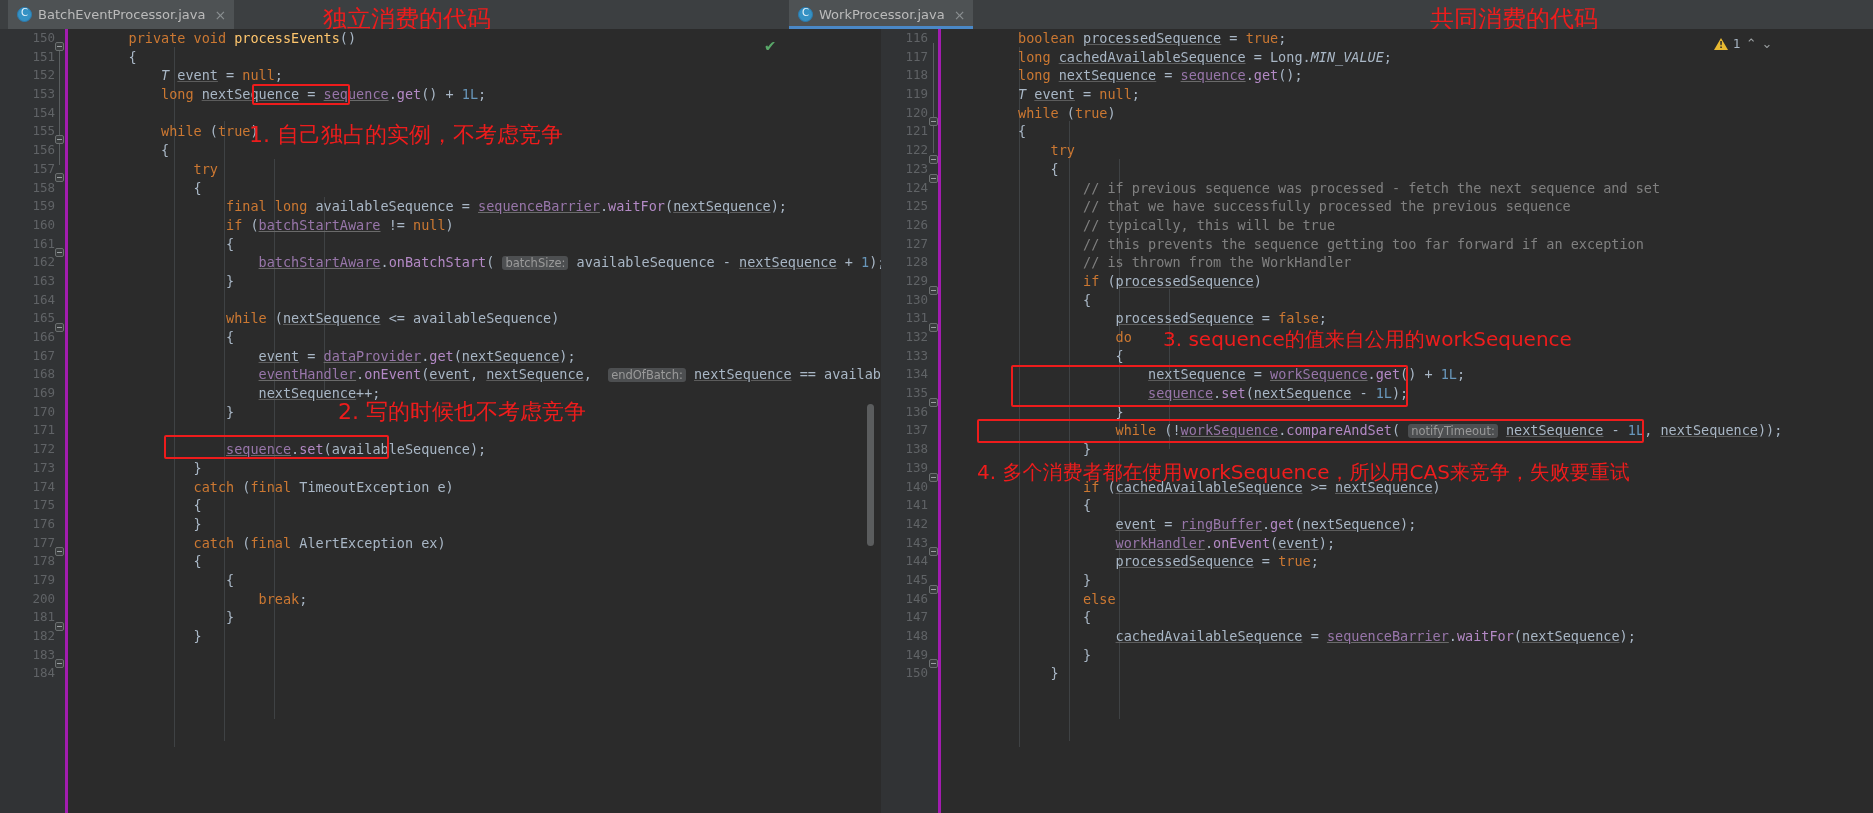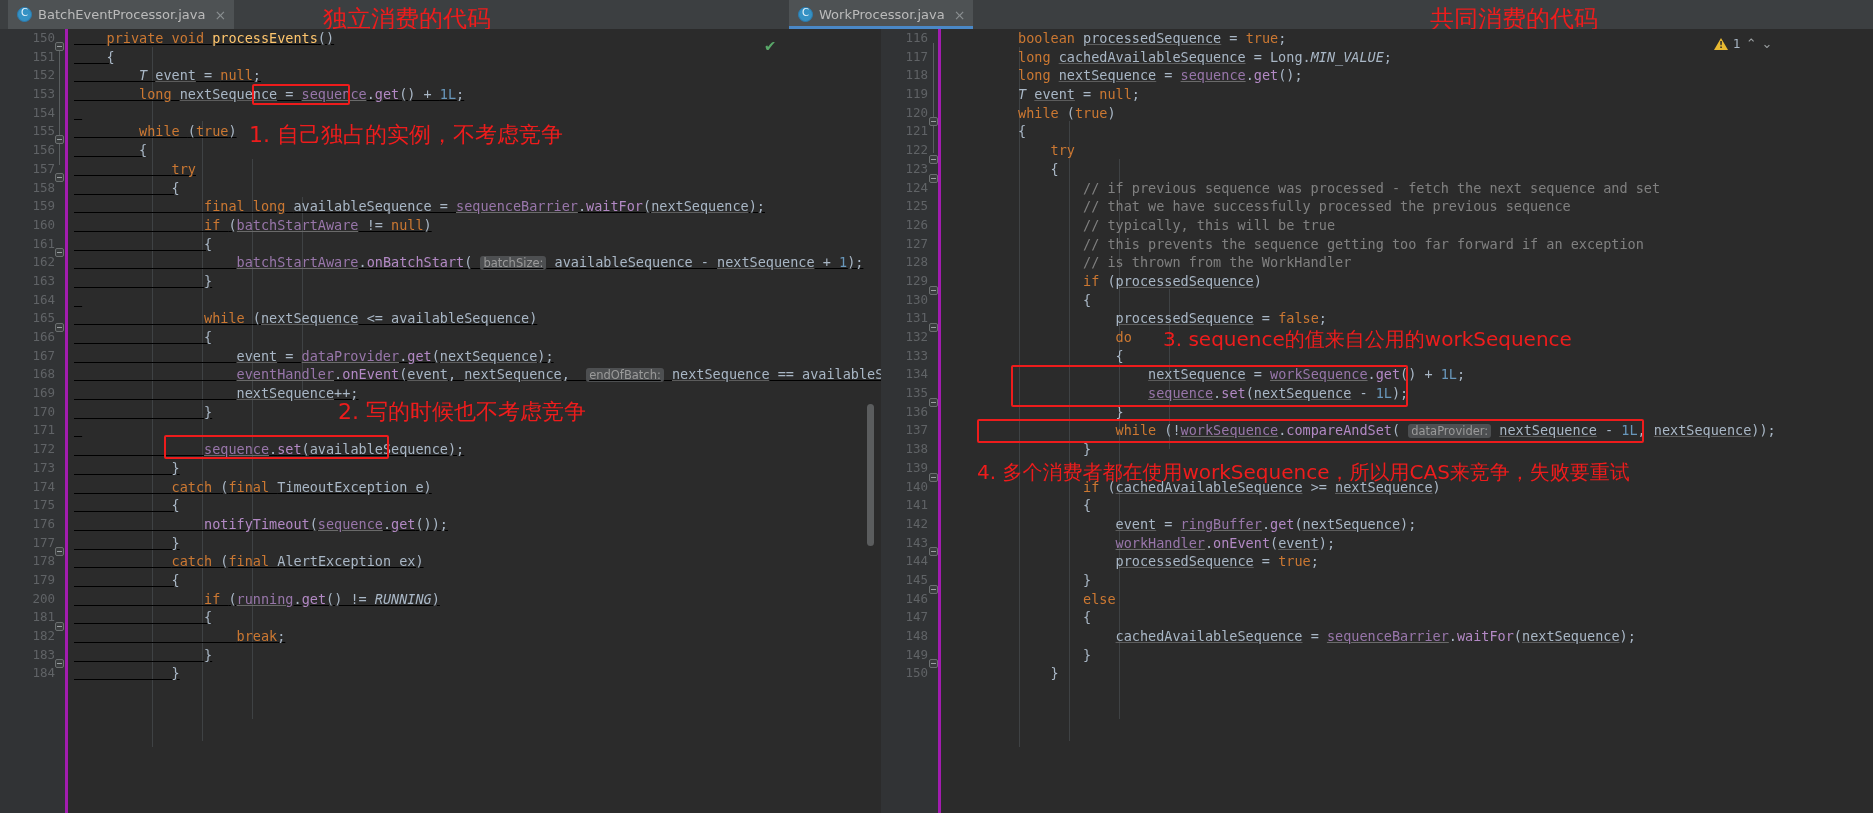--- a/index.html
+++ b/index.html
@@ -60,21 +60,21 @@
   .pane.right { left: 881px; width: 992px; }
 
   .gutter {
     position: absolute; left: 0; top: 0; bottom: 0;
     background: #313335; border-right: 3px solid #a21caf;
   }
   .pane.left  .gutter { width: 68px; }
   .pane.right .gutter { width: 60px; }
 
   .codearea { position: absolute; top: 0; bottom: 0; right: 0; }
-  .pane.left  .codearea { left: 62px; text-decoration: underline; }
+  .pane.left  .codearea { left: 84px; }
   .pane.right .codearea { left: 60px; }
 
   .line {
     position: relative; height: 18.7px; line-height: 18.7px;
     font-size: 13.5px; white-space: pre; color: #a9b7c6;
   }
   .lnum {
     position: absolute; right: 0; width: 100%; text-align: right;
     padding-right: 10px; height: 18.7px; line-height: 18.7px;
     font-size: 12.5px; color: #606366;
@@ -241,25 +241,23 @@
           <div class="line code">                {</div>
           <div class="line code">                    <span class="var">event</span> = <span class="fld">dataProvider</span>.<span class="mtd">get</span>(<span class="var">nextSequence</span>);</div>
           <div class="line code">                    <span class="fld">eventHandler</span>.<span class="mtd">onEvent</span>(<span class="var">event</span>, <span class="var">nextSequence</span>,  <span class="hint">endOfBatch:</span> <span class="var">nextSequence</span> == availableSequence);</div>
           <div class="line code">                    <span class="var">nextSequence</span>++;</div>
           <div class="line code">                }</div>
           <div class="line code">&nbsp;</div>
           <div class="line code">                <span class="fld">sequence</span>.<span class="mtd">set</span>(availableSequence);</div>
           <div class="line code">            }</div>
           <div class="line code">            <span class="kw">catch </span>(<span class="kw">final </span>TimeoutException e)</div>
           <div class="line code">            {</div>
-          <div class="line code">                <span class="mtd">notifyTimeout</span>(<span class="fld">sequence</span>.<span class="mtd">get</span>());</div>
           <div class="line code">            }</div>
           <div class="line code">            <span class="kw">catch </span>(<span class="kw">final </span>AlertException ex)</div>
           <div class="line code">            {</div>
-          <div class="line code">                <span class="kw">if </span>(<span class="fld">running</span>.<span class="mtd">get</span>() != <span class="ital">RUNNING</span>)</div>
           <div class="line code">                {</div>
           <div class="line code">                    <span class="kw">break</span>;</div>
           <div class="line code">                }</div>
           <div class="line code">            }</div>
         </div>
     </div>
 
     <div class="redbox" style="left:252px; top:55px; width:98px; height:21px;"></div>
     <div class="note" style="left:249px; top:91px; font-size:22px;">1. 自己独占的实例，不考虑竞争</div>
     <div class="redbox" style="left:164px; top:406px; width:225px; height:24px;"></div>
@@ -339,21 +337,21 @@
           <div class="line code">                <span class="com">// this prevents the sequence getting too far forward if an exception</span></div>
           <div class="line code">                <span class="com">// is thrown from the WorkHandler</span></div>
           <div class="line code">                <span class="kw">if </span>(<span class="var">processedSequence</span>)</div>
           <div class="line code">                {</div>
           <div class="line code">                    <span class="var">processedSequence</span> = <span class="kw">false</span>;</div>
           <div class="line code">                    <span class="kw">do</span></div>
           <div class="line code">                    {</div>
           <div class="line code">                        <span class="var">nextSequence</span> = <span class="fld">workSequence</span>.<span class="mtd">get</span>() + <span class="num">1L</span>;</div>
           <div class="line code">                        <span class="fld">sequence</span>.<span class="mtd">set</span>(<span class="var">nextSequence</span> - <span class="num">1L</span>);</div>
           <div class="line code">                    }</div>
-          <div class="line code">                    <span class="kw">while </span>(!<span class="fld">workSequence</span>.<span class="mtd">compareAndSet</span>( <span class="hint">dataProvider:</span> <span class="var">nextSequence</span> - <span class="num">1L</span>, <span class="var">nextSequence</span>));</div>
+          <div class="line code">                    <span class="kw">while </span>(!<span class="fld">workSequence</span>.<span class="mtd">compareAndSet</span>( <span class="hint">notifyTimeout:</span> <span class="var">nextSequence</span> - <span class="num">1L</span>, <span class="var">nextSequence</span>));</div>
           <div class="line code">                }</div>
           <div class="line code">&nbsp;</div>
           <div class="line code">                <span class="kw">if </span>(<span class="var">cachedAvailableSequence</span> &gt;= <span class="var">nextSequence</span>)</div>
           <div class="line code">                {</div>
           <div class="line code">                    <span class="var">event</span> = <span class="fld">ringBuffer</span>.<span class="mtd">get</span>(<span class="var">nextSequence</span>);</div>
           <div class="line code">                    <span class="fld">workHandler</span>.<span class="mtd">onEvent</span>(<span class="var">event</span>);</div>
           <div class="line code">                    <span class="var">processedSequence</span> = <span class="kw">true</span>;</div>
           <div class="line code">                }</div>
           <div class="line code">                <span class="kw">else</span></div>
           <div class="line code">                {</div>

